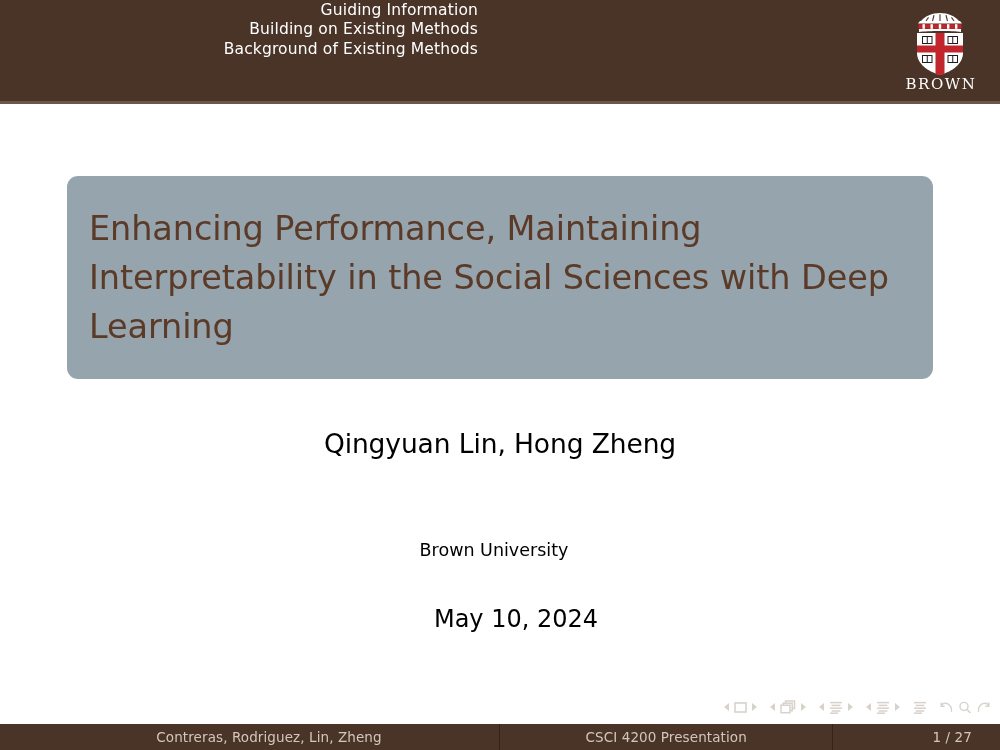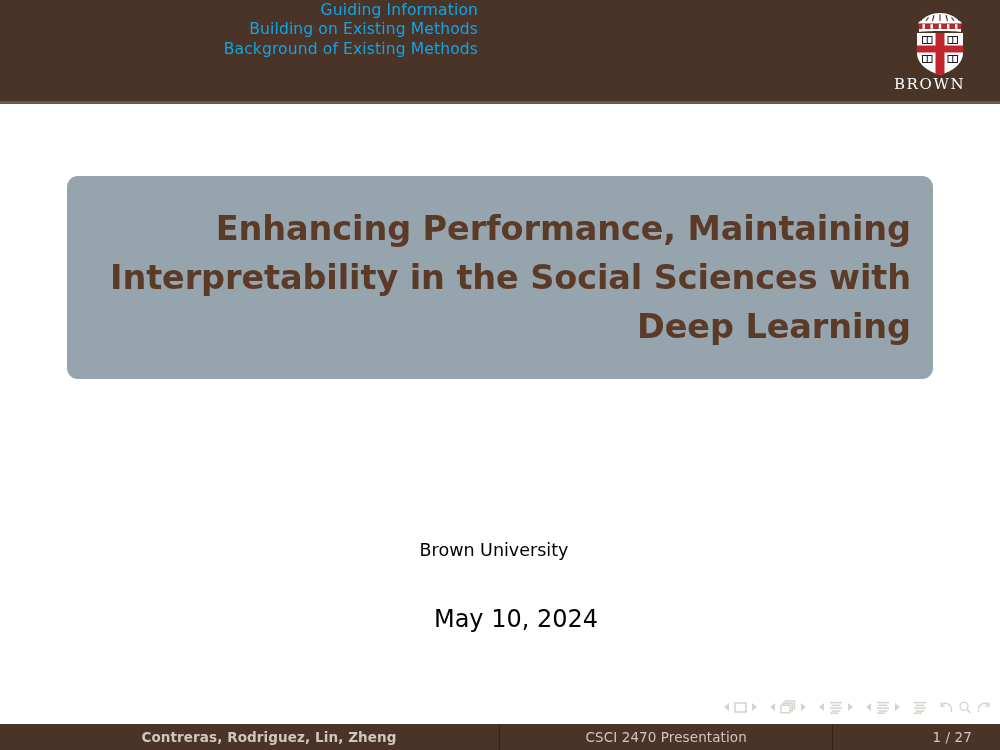--- a/index.html
+++ b/index.html
@@ -34,36 +34,36 @@
   }
   #nav-list {
     position: absolute;
     left: 0; top: 0px;
     width: 478px;
     text-align: right;
     padding-top: 1px;
   }
   .nav-item {
     display: block;
-    color: #0ea5e9;
+    color: #ffffff;
     font-size: 15.5px;
     line-height: 19.4px;
     letter-spacing: 0.15px;
     white-space: nowrap;
     margin-left: 28px;
   }
 
   
   #brown-logo {
     position: absolute;
     right: 12px;
     top: 4px;
     width: 96px;
     height: 94px;
-    text-align: left;
+    text-align: center;
   }
   #brown-shield-wrap {
     width: 96px;
     height: 72px;
     display: block;
   }
   #brown-wordmark {
     display: block;
     color: #ffffff;
     font-family: "DejaVu Serif", serif;
@@ -85,23 +85,23 @@
     border-radius: 11px;
     box-sizing: border-box;
     display: flex;
     align-items: center;
     justify-content: center;
   }
   #title-text {
     color: #5b3a27;
     font-size: 33.5px;
     line-height: 49px;
-    text-align: right;
+    text-align: left;
     padding: 0 22px;
-    font-weight: 700;
+    font-weight: 400;
     letter-spacing: -0.1px;
   }
 
   
   #authors {
     position: absolute;
     left: 0; top: 425px;
     width: 1000px;
     text-align: center;
     color: #000000;
@@ -173,21 +173,20 @@
     letter-spacing: 0.1px;
     position: relative;
     box-sizing: border-box;
     height: 26px;
   }
   #footer-authors {
     width: 50%;
     justify-content: center;
     padding-left: 39px;
     border-right: 1px solid #33241b;
-    font-weight: bold;
   }
   #footer-title {
     width: 33.333%;
     justify-content: center;
     border-right: 1px solid #33241b;
   }
   #footer-frame {
     width: 16.667%;
     justify-content: flex-end;
     padding-right: 28px;
@@ -273,20 +272,21 @@
     <span id="brown-wordmark">BROWN</span>
   </div>
 </div>
 <div id="header-underline"></div>
 
 <div id="title-block">
   <div id="title-text">Enhancing Performance, Maintaining Interpretability in the Social Sciences with Deep Learning</div>
 </div>
 
 <div id="authors">
+  <div>Qingyuan Lin, Hong Zheng</div>
 </div>
 
 <div id="institute">Brown University</div>
 
 <div id="date">May 10, 2024</div>
 
 <div id="nav-symbols">
 
   <span class="navsym-group">
     <span class="navsym-arrow left"></span>
@@ -375,15 +375,15 @@
         <path d="M12.8 1.6 L12.8 5.2 L9.4 5.2" fill="none" stroke="#d8d2cb" stroke-width="1.4"></path>
       </svg>
     </span>
   </span>
 </div>
 
 <div id="footer-underlay"></div>
 <div id="footer-underlay2"></div>
 <div id="footer-bar">
   <div class="footer-seg" id="footer-authors">Contreras, Rodriguez, Lin, Zheng</div>
-  <div class="footer-seg" id="footer-title">CSCI 2470 Presentation</div>
+  <div class="footer-seg" id="footer-title">CSCI 4200 Presentation</div>
   <div class="footer-seg" id="footer-frame">1 / 27</div>
 </div>
 
 </body></html>

